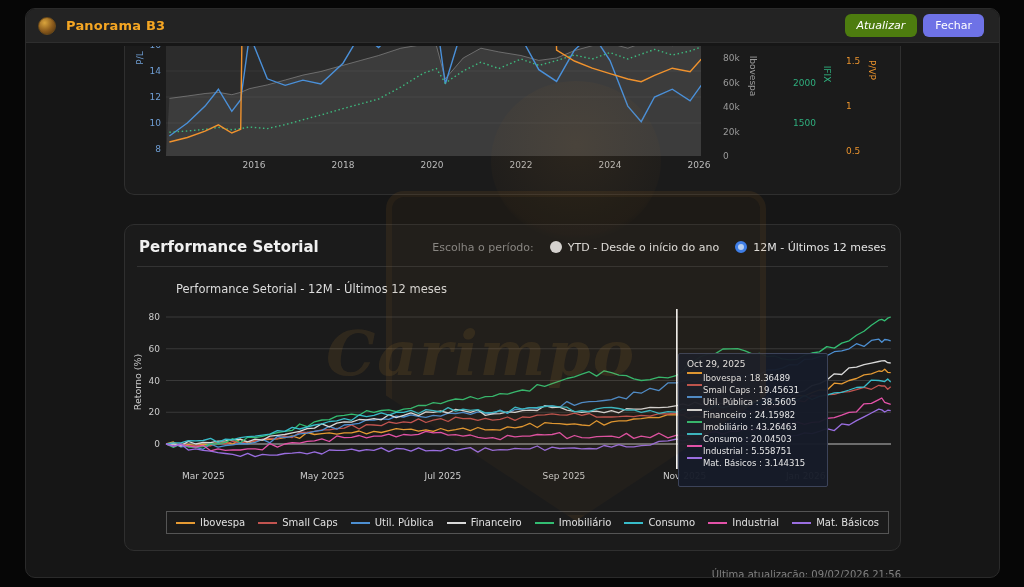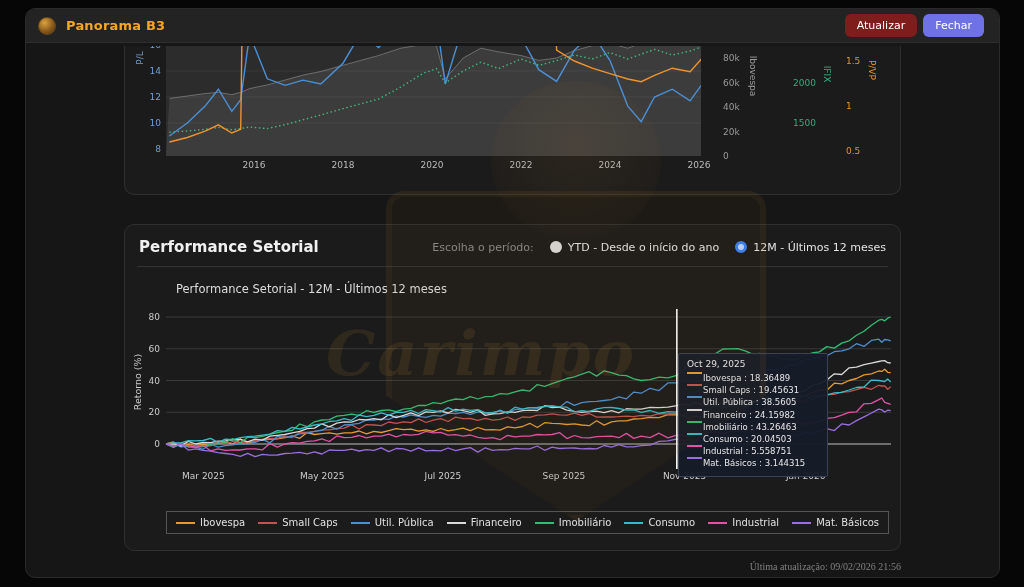--- a/index.html
+++ b/index.html
@@ -11,21 +11,21 @@
   
   .header { height:34px; background:#232323; border-bottom:1px solid #2e2e2e;
             display:flex; align-items:center; padding:0 15px 0 12px; }
   .logo { width:18px; height:18px; border-radius:50%;
           background:radial-gradient(circle at 35% 30%, #d9a43c 0%, #8a5a1c 55%, #4a3010 100%);
           border:1px solid #6b4a1a; margin-right:10px; flex:0 0 auto; }
   .title { color:#f5a623; font-weight:bold; font-size:13px; letter-spacing:.2px; }
   .hbtns { margin-left:auto; display:flex; gap:6px; }
   .btn { border:none; border-radius:6px; color:#fff; font-size:11px; padding:5px 12px;
          font-family:"DejaVu Sans", sans-serif; cursor:pointer; }
-  .btn-blue   { background:#7f1d1d; }
+  .btn-blue   { background:#4d7c0f;font-style:italic; }
   .btn-purple { background:#6e72e6; }
   
   .content { position:relative; height:536px; padding-top:3px; overflow:hidden; }
   .inner   { width:777px; margin:0 auto; position:relative; z-index:1; }
   .card { background:#1b1b1b; border:1px solid #2f2f2f; border-radius:10px; }
   .card-top { border-top:none; border-radius:0 0 10px 10px; padding:0 0 16px 0; }
   .card-perf { margin-top:29px; padding-bottom:16px; }
   .sec-head { display:flex; align-items:center; justify-content:space-between;
               padding:13px 14px 10px 14px; }
   .sec-head h2 { color:#f0f0f0; font-size:15px; font-weight:bold; }
@@ -33,30 +33,30 @@
   .plabel { color:#8a8a8a; font-size:11px; }
   .popt { display:flex; align-items:center; gap:6px; color:#e4e4e4; font-size:11px; cursor:pointer; }
   .radio { width:12px; height:12px; border-radius:50%; display:inline-block; }
   .radio-off { background:#dcdcdc; }
   .radio-on  { background:#bcd8ff; border:3px solid #3b82f6; }
   .divider { height:1px; background:#333; margin:0 12px; }
   .chart-title { color:#dddddd; font-size:11.5px; margin:15px 0 6px 51px; }
   .chart-wrap { position:relative; width:775px; margin:0 auto; }
   .tooltip { position:absolute; left:553px; top:51px; width:150px;
              background:rgba(22,27,41,0.96); border:1px solid #3c4359; border-radius:2px;
-             padding:5px 8px 6px 8px; color:#e8e8e8; }
+             padding:5px 8px 16px 8px; color:#e8e8e8; }
   .tt-date { font-size:9px; margin-bottom:3px; }
   .tt-row  { display:flex; align-items:flex-start; gap:1px; font-size:8.5px; line-height:12.2px; white-space:nowrap; }
   .tt-row i { display:inline-block; width:15px; height:2px; flex:0 0 auto; }
   .legend { display:inline-flex; align-items:center; gap:13px; border:1px solid #555;
             margin:20px 0 0 41px; padding:5px 9px; background:#1b1b1b; }
   .litem { display:flex; align-items:center; gap:5px; color:#e0e0e0; font-size:10px;
            white-space:nowrap; cursor:pointer; }
   .litem i { display:inline-block; width:19px; height:2px; }
-  .footer { width:777px; margin:10px auto 0 auto; text-align:right; color:#808080; font-size:10px;font-family:Liberation Serif, serif; }
+  .footer { width:777px; margin:18px auto 0 auto; text-align:right; color:#808080; font-size:10px; }
   
   .watermark { position:absolute; left:300px; top:28px; width:500px; height:480px;
                z-index:3; pointer-events:none; }
   .wm-head { position:absolute; left:165px; top:10px; width:170px; height:160px; border-radius:50%;
              background:radial-gradient(circle at 50% 40%, rgba(190,130,50,0.10), rgba(120,80,30,0.05) 70%, transparent 75%); }
   .wm-shield { position:absolute; left:60px; top:120px; width:380px; height:330px;
                background:rgba(130,90,35,0.07); border:6px solid rgba(170,120,45,0.08);
                clip-path:polygon(0 0,100% 0,100% 62%,50% 100%,0 62%); border-radius:18px; }
   .wm-text { position:absolute; left:0; top:246px; width:100%; text-align:left;
              font-family:"DejaVu Serif", serif; font-style:italic; font-weight:bold;

